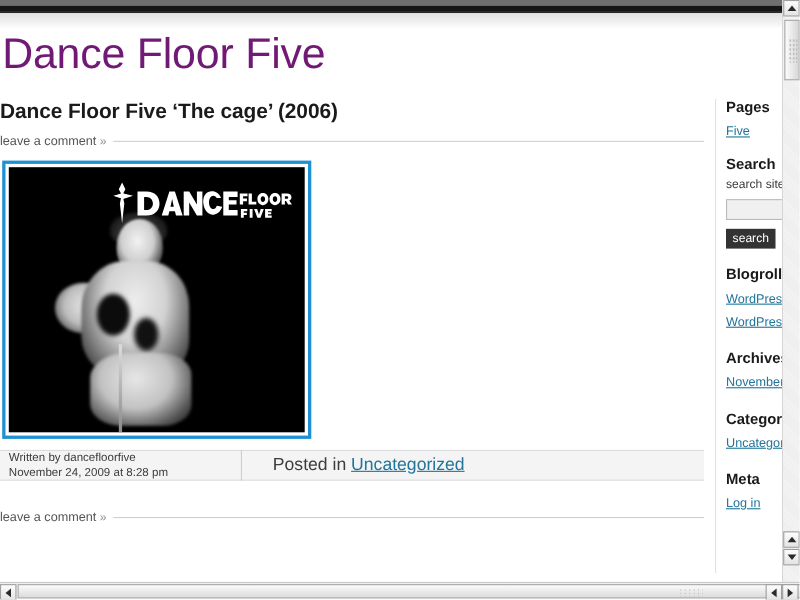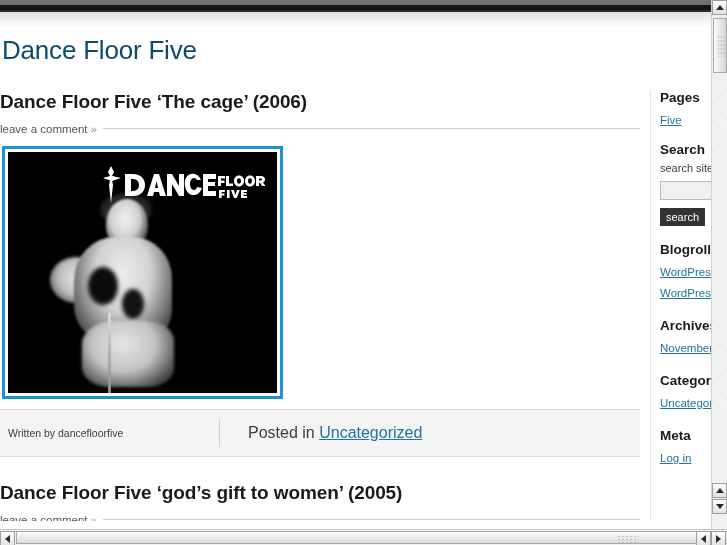--- a/index.html
+++ b/index.html
@@ -35,23 +35,23 @@
   .viewport {
     position: absolute; left: 0; top: 26px;
     width: 711px; height: 495px;
     background: #ffffff;
     overflow: hidden;
   }
 
   
   .site-header { padding: 6px 0 0 2px; }
   .site-title {
-    font-size: 26px;
+    font-size: 39px;
     font-weight: normal;
-    color: #0c4a6e;
+    color: #701a75;
     letter-spacing: -0.2px;
     margin: 0;
     line-height: 36px;
   }
 
   
   .wrap { position: relative; }
 
   .content {
     position: absolute; left: 0; top: 0;
@@ -176,21 +176,21 @@
     position: absolute; left: 60px; top: 120px;
     width: 3px; height: 80px;
     background: linear-gradient(to bottom, #dcdcdc, #8a8a8a);
     filter: blur(0.6px);
   }
 
   
   .post-footer {
     margin-top: 10px;
     width: 640px;
-    height: 48px;
+    height: 28px;
     background: #f4f4f4;
     border-top: 1px solid #dcdcdc;
     border-bottom: 1px solid #dcdcdc;
     position: relative;
     display: flex;
     align-items: center;
     gap: 14px;
   }
   .pf-left {
     width: 205px;
@@ -382,31 +382,31 @@
                   <path d="M134 26 l2.8 0 l1.6 5 l1.6 -5 l2.8 0 l-3 8 l-2.8 0 z"></path>
                   <path d="M144 26 l0 8 l6 0 l0 -2 l-3.4 0 l0 -1.2 l3 0 l0 -1.8 l-3 0 l0 -1 l3.4 0 l0 -2 z"></path>
                 </g>
               </svg>
             </div>
           </div>
 
           <div class="post-footer">
             <div class="pf-left">
               <div>Written by dancefloorfive</div>
+              <div>November 24, 2009 at 8:28 pm</div>
             </div>
             <div class="pf-divider"></div>
             <div class="pf-right">
               <span>Posted in</span>
               <a class="link" href="#">Uncategorized</a>
             </div>
           </div>
         </div>
 
         <div class="post post-2">
-          <h2 class="post-title">Dance Floor Five ‘god’s gift to women’ (2005)</h2>
           <div class="post-meta-top">
             <div class="meta-rule"></div>
             <span class="comment-link"><span>leave a comment</span> <span class="chev">»</span></span>
           </div>
         </div>
 
       </div>
 
       <div class="sidebar">
 

